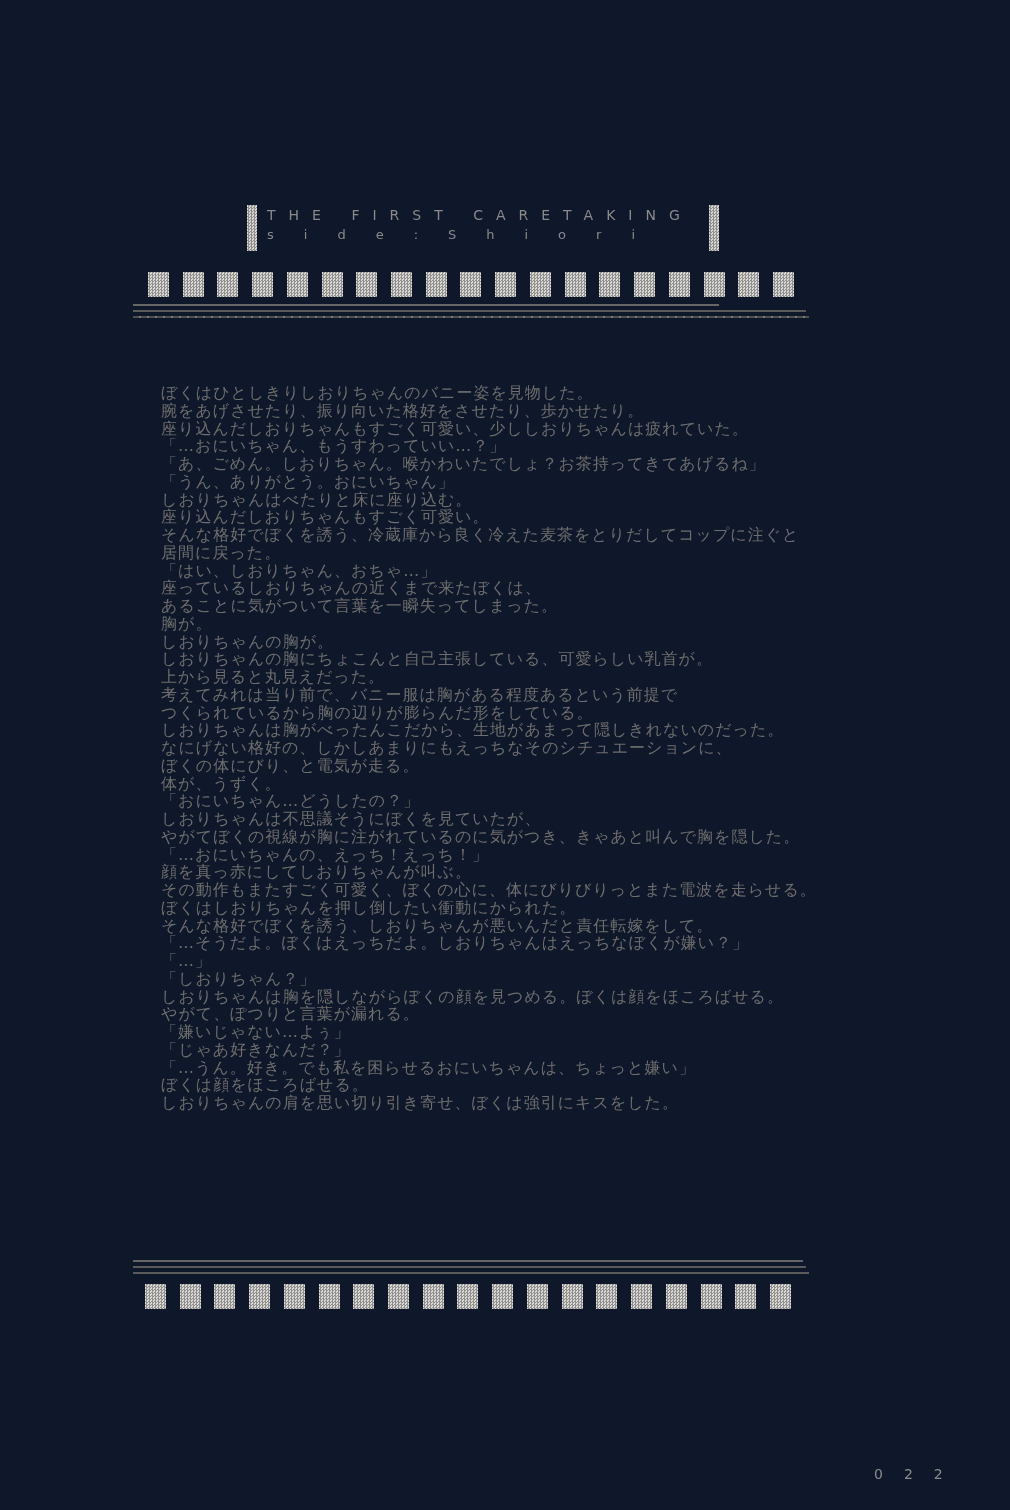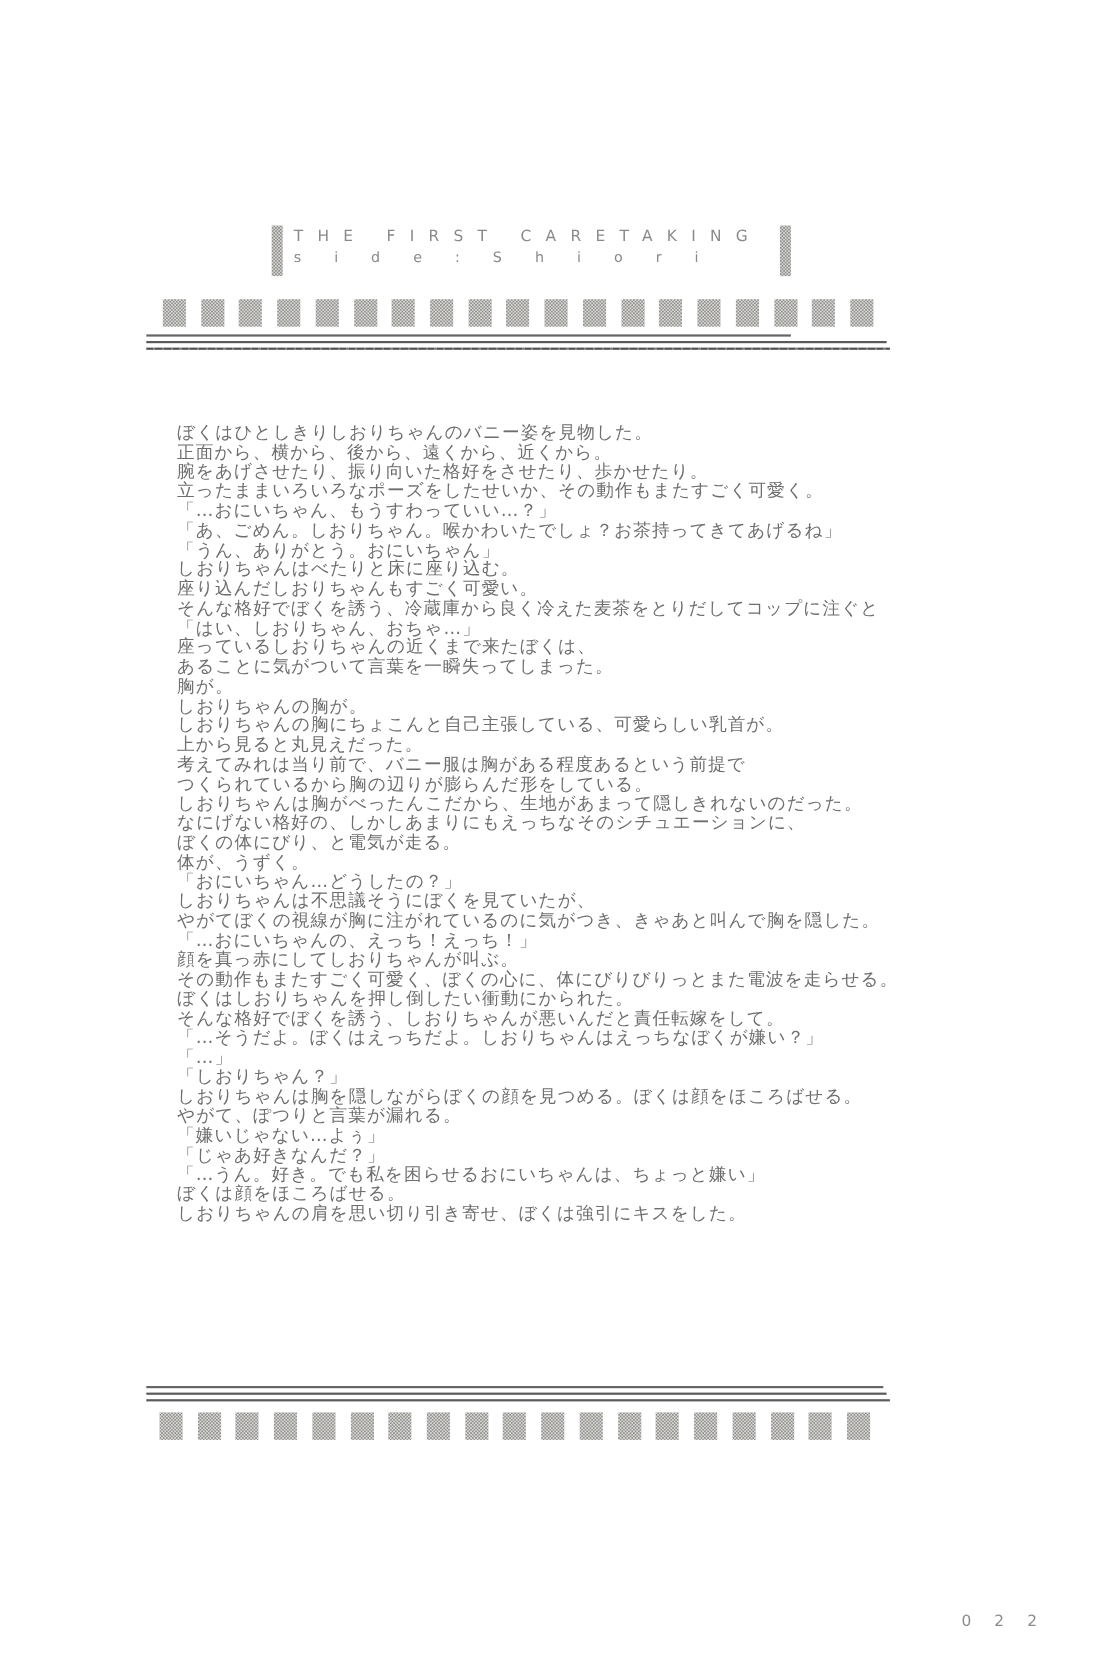--- a/index.html
+++ b/index.html
@@ -2,21 +2,21 @@
 <html><head>
 <meta charset="utf-8">
 <style>
   * { margin: 0; padding: 0; box-sizing: border-box; }
   html, body { background: #e8e7e3; }
   .page {
     position: relative;
     width: 1010px;
     height: 1510px;
     margin: 0 auto;
-    background: #ffffff;
+    background: #0f172a;
     font-family: "DejaVu Sans", sans-serif;
     overflow: hidden;
   }
 
   
   .title-block {
     position: absolute;
     left: 247px;
     top: 205px;
     display: flex;
@@ -138,29 +138,29 @@
     </div>
 
   <div class="rules rules-top">
     <div class="rule"></div>
     <div class="rule"></div>
     <div class="rule textured"></div>
   </div>
 
   <div class="story">
       <div class="text-line">ぼくはひとしきりしおりちゃんのバニー姿を見物した。</div>
-      <div class="text-line">正面から、横から、後から、遠くから、近くから。</div>
       <div class="text-line">腕をあげさせたり、振り向いた格好をさせたり、歩かせたり。</div>
-      <div class="text-line">立ったままいろいろなポーズをしたせいか、その動作もまたすごく可愛く。</div>
+      <div class="text-line">座り込んだしおりちゃんもすごく可愛い、少ししおりちゃんは疲れていた。</div>
       <div class="text-line">「…おにいちゃん、もうすわっていい…？」</div>
       <div class="text-line">「あ、ごめん。しおりちゃん。喉かわいたでしょ？お茶持ってきてあげるね」</div>
       <div class="text-line">「うん、ありがとう。おにいちゃん」</div>
       <div class="text-line">しおりちゃんはべたりと床に座り込む。</div>
       <div class="text-line">座り込んだしおりちゃんもすごく可愛い。</div>
       <div class="text-line">そんな格好でぼくを誘う、冷蔵庫から良く冷えた麦茶をとりだしてコップに注ぐと</div>
+      <div class="text-line">居間に戻った。</div>
       <div class="text-line">「はい、しおりちゃん、おちゃ…」</div>
       <div class="text-line">座っているしおりちゃんの近くまで来たぼくは、</div>
       <div class="text-line">あることに気がついて言葉を一瞬失ってしまった。</div>
       <div class="text-line">胸が。</div>
       <div class="text-line">しおりちゃんの胸が。</div>
       <div class="text-line">しおりちゃんの胸にちょこんと自己主張している、可愛らしい乳首が。</div>
       <div class="text-line">上から見ると丸見えだった。</div>
       <div class="text-line">考えてみれは当り前で、バニー服は胸がある程度あるという前提で</div>
       <div class="text-line">つくられているから胸の辺りが膨らんだ形をしている。</div>
       <div class="text-line">しおりちゃんは胸がべったんこだから、生地があまって隠しきれないのだった。</div>

